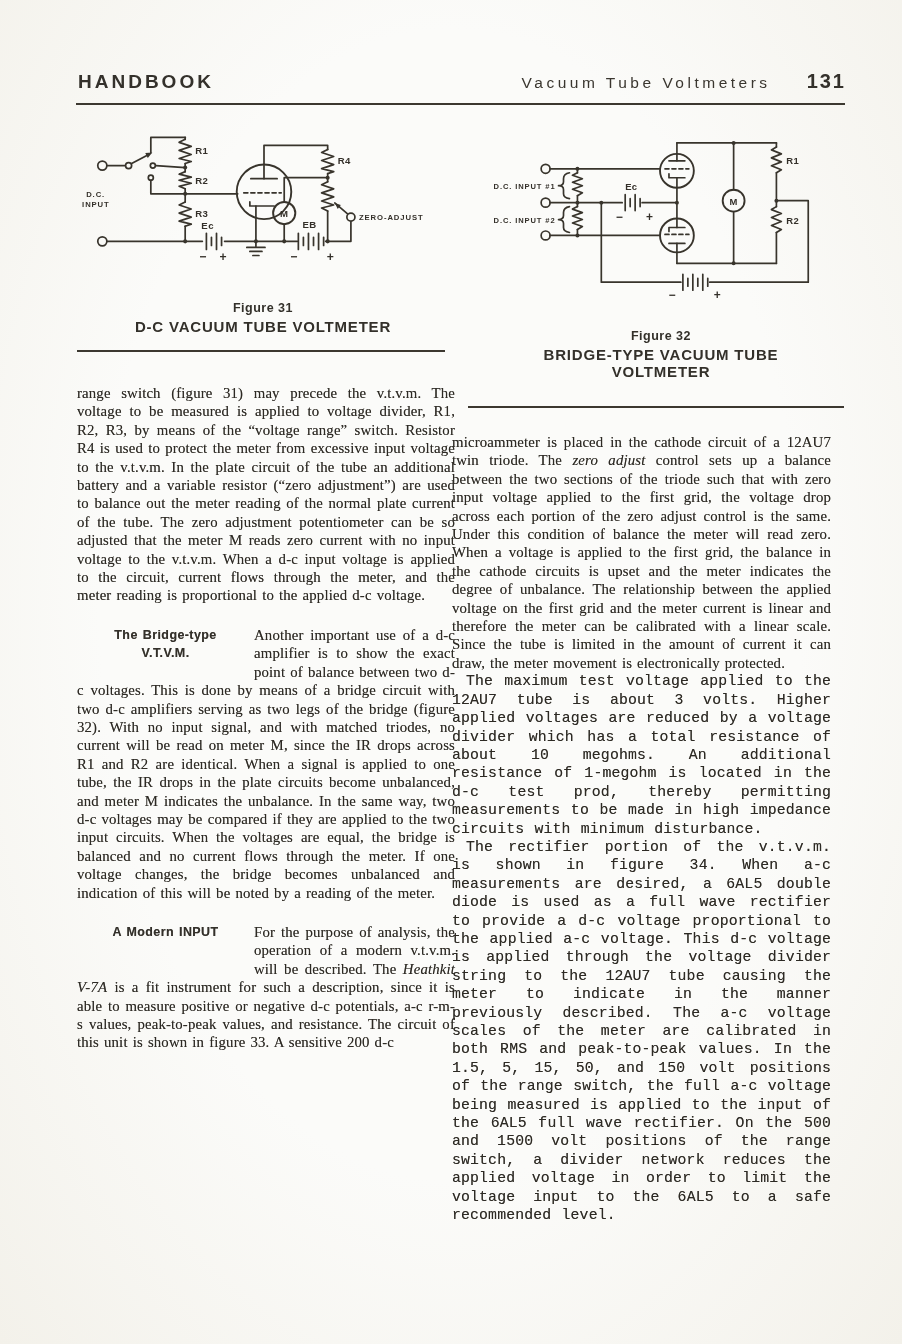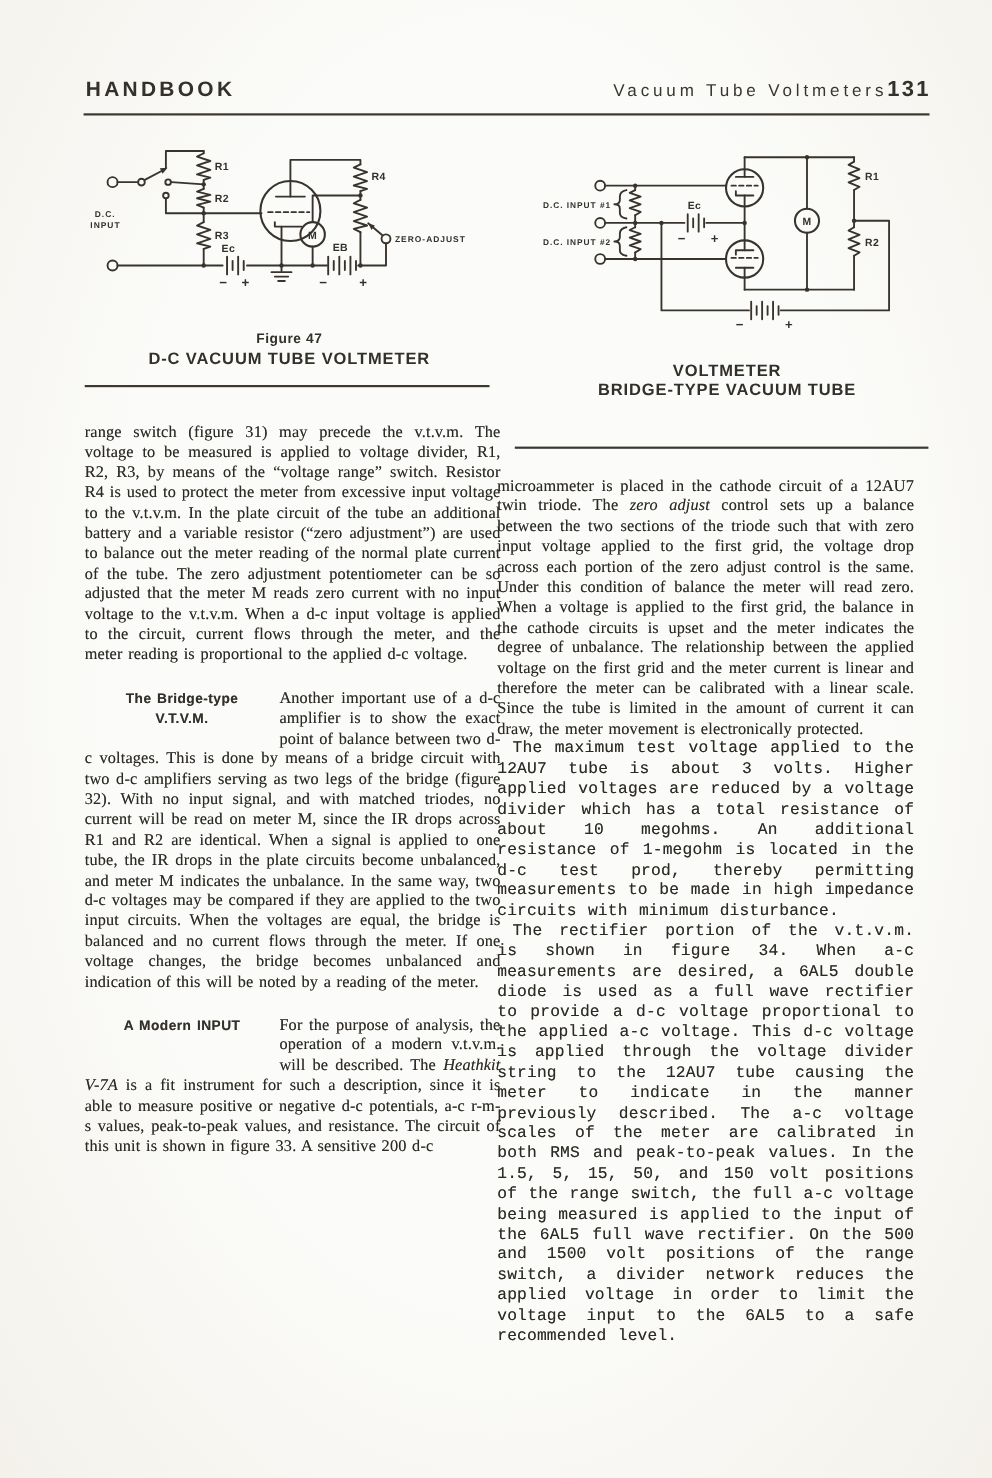--- a/index.html
+++ b/index.html
@@ -13,21 +13,21 @@
     background:radial-gradient(ellipse at 50% 45%, #fbfbf9 55%, #f3f1ea 100%);
     font-family:"Liberation Serif","DejaVu Serif",serif;
     color:var(--ink);
     overflow:hidden;
   }
   .abs{position:absolute;}
   
   .header{top:70px;left:78px;right:56px;display:flex;justify-content:space-between;align-items:baseline;
     font-family:"Liberation Sans","DejaVu Sans",sans-serif;}
   .hdr-left{font-size:19px;font-weight:bold;letter-spacing:3px;color:#34312b;}
-  .hdr-right{display:flex;align-items:baseline;justify-content:space-between;}
+  .hdr-right{display:flex;align-items:baseline;gap:36px;justify-content:space-between;}
   .hdr-title{font-size:15.5px;letter-spacing:3.5px;color:#3a362f;}
   .hdr-page{font-size:20px;font-weight:bold;letter-spacing:2px;color:#34312b;}
   .rule{background:var(--rule);height:2px;}
   .rule-top{top:103px;left:76px;width:769px;}
   .rule-left{top:350px;left:77px;width:368px;}
   .rule-right{top:406px;left:468px;width:376px;}
   
   .fig-svg{display:block;}
   .fig-svg path,.fig-svg polyline{fill:none;stroke:#38342c;stroke-width:1.7;stroke-linejoin:round;stroke-linecap:round;}
   .fig-svg .tube{stroke-width:1.9;fill:none;stroke:#38342c;}
@@ -140,21 +140,21 @@
       <text class="lbl" x="210" y="101" text-anchor="middle">M</text>
       <text class="lbl-sm" x="284" y="104">ZERO-ADJUST</text>
       <text class="lbl-sign" x="126" y="144">−</text>
       <text class="lbl-sign" x="146" y="144">+</text>
       <text class="lbl-sign" x="216" y="144">−</text>
       <text class="lbl-sign" x="252" y="144">+</text>
     </g>
   </svg>
 
   <div class="abs fig-cap" style="top:301px;left:72px;width:382px;">
-    <div class="cap1">Figure 47</div>
+    <div class="cap1">Figure 31</div>
     <div class="cap2">D-C VACUUM TUBE VOLTMETER</div>
   </div>
   <div class="abs rule rule-left"></div>
 
   <svg class="abs fig-svg" style="left:463px;top:131px;" width="398" height="194" viewBox="0 0 400 195">
     <g>
 
       <circle class="term" cx="83" cy="38" r="4.5"></circle>
       <circle class="term" cx="83" cy="72" r="4.5"></circle>
       <circle class="term" cx="83" cy="105" r="4.5"></circle>
@@ -223,22 +223,23 @@
       <text class="lbl" x="325" y="33">R1</text>
       <text class="lbl" x="325" y="93">R2</text>
       <text class="lbl-sign" x="154" y="90">−</text>
       <text class="lbl-sign" x="184" y="90">+</text>
       <text class="lbl-sign" x="207" y="169">−</text>
       <text class="lbl-sign" x="252" y="169">+</text>
     </g>
   </svg>
 
   <div class="abs fig-cap" style="top:329px;left:463px;width:396px;">
+    <div class="cap1">Figure 32</div>
+    <div class="cap2">BRIDGE-TYPE VACUUM TUBE</div>
     <div class="cap2">VOLTMETER</div>
-    <div class="cap2">BRIDGE-TYPE VACUUM TUBE</div>
   </div>
   <div class="abs rule rule-right"></div>
 
   <div class="abs col" style="top:384px;left:77px;width:378px;">
     <p>range switch (figure 31) may precede the v.t.v.m. The voltage to be measured is applied to voltage divider, R1, R2, R3, by means of the “voltage range” switch. Resistor R4 is used to protect the meter from excessive input voltage to the v.t.v.m. In the plate circuit of the tube an additional battery and a variable resistor (“zero adjustment”) are used to balance out the meter reading of the normal plate current of the tube. The zero adjustment potentiometer can be so adjusted that the meter M reads zero current with no input voltage to the v.t.v.m. When a d-c input voltage is applied to the circuit, current flows through the meter, and the meter reading is proportional to the applied d-c voltage.</p>
 
     <div class="p-gap">
       <div class="sec-head h3l">
         <div>The Bridge-type</div>
         <div>V.T.V.M.</div>

